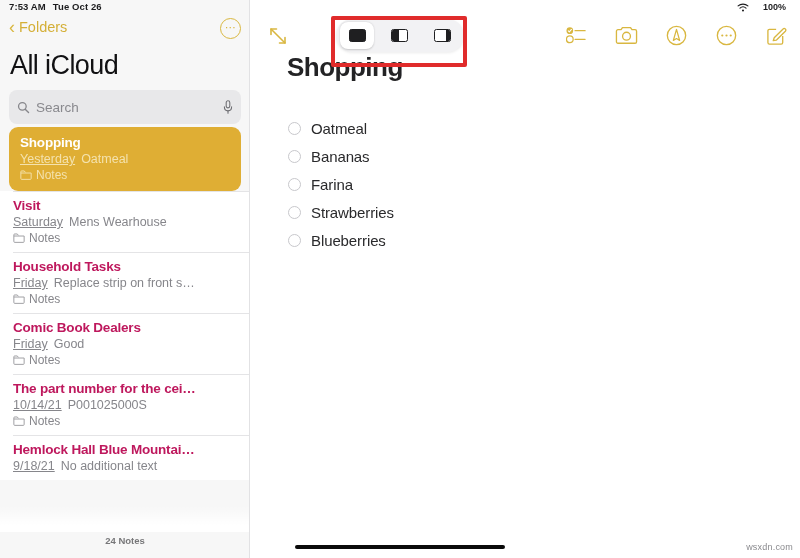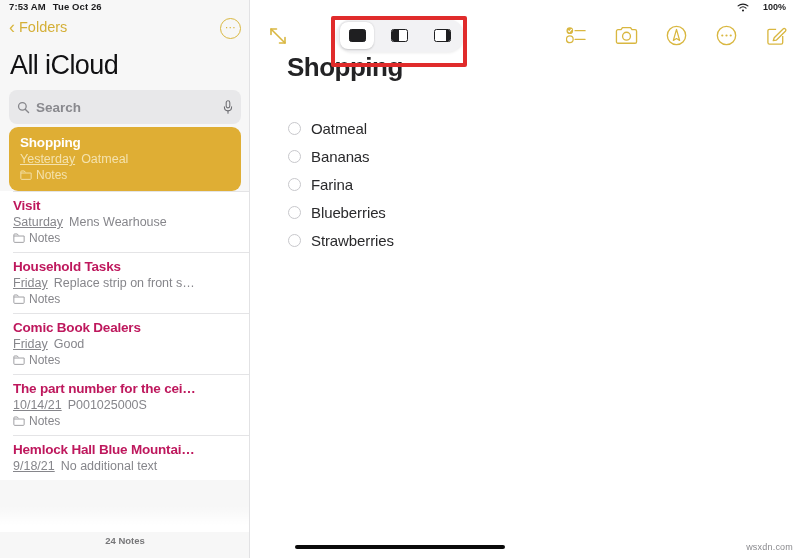--- a/index.html
+++ b/index.html
@@ -149,21 +149,20 @@
     left: 9px; top: 90px;
     width: 232px;
     height: 27px;
     background: #e8e8ea;
     border-radius: 8px;
     display: flex;
     align-items: center;
     padding: 17px 8px;
     box-sizing: border-box;
     cursor: text;
-    font-weight: bold;
   }
   .search-placeholder {
     font-size: 13.5px;
     color: #89898e;
     margin-left: 6px;
     flex: 1;
   }
 
   
   .notes-list {
@@ -575,25 +574,25 @@
       <div class="check-item">
         <span class="check-circle"></span>
         <span class="check-text">Bananas</span>
       </div>
       <div class="check-item">
         <span class="check-circle"></span>
         <span class="check-text">Farina</span>
       </div>
       <div class="check-item">
         <span class="check-circle"></span>
-        <span class="check-text">Blueberries</span>
+        <span class="check-text">Strawberries</span>
       </div>
       <div class="check-item">
         <span class="check-circle"></span>
-        <span class="check-text">Strawberries</span>
+        <span class="check-text">Blueberries</span>
       </div>
     </div>
   </div>
 
   <div class="statusbar">
     <div class="status-left">
       <span class="status-time">7:53 AM</span><span>Tue Oct 26</span>
     </div>
     <div class="status-right">
       <svg class="wifi-icon" width="12" height="9" viewBox="0 0 14 11">

